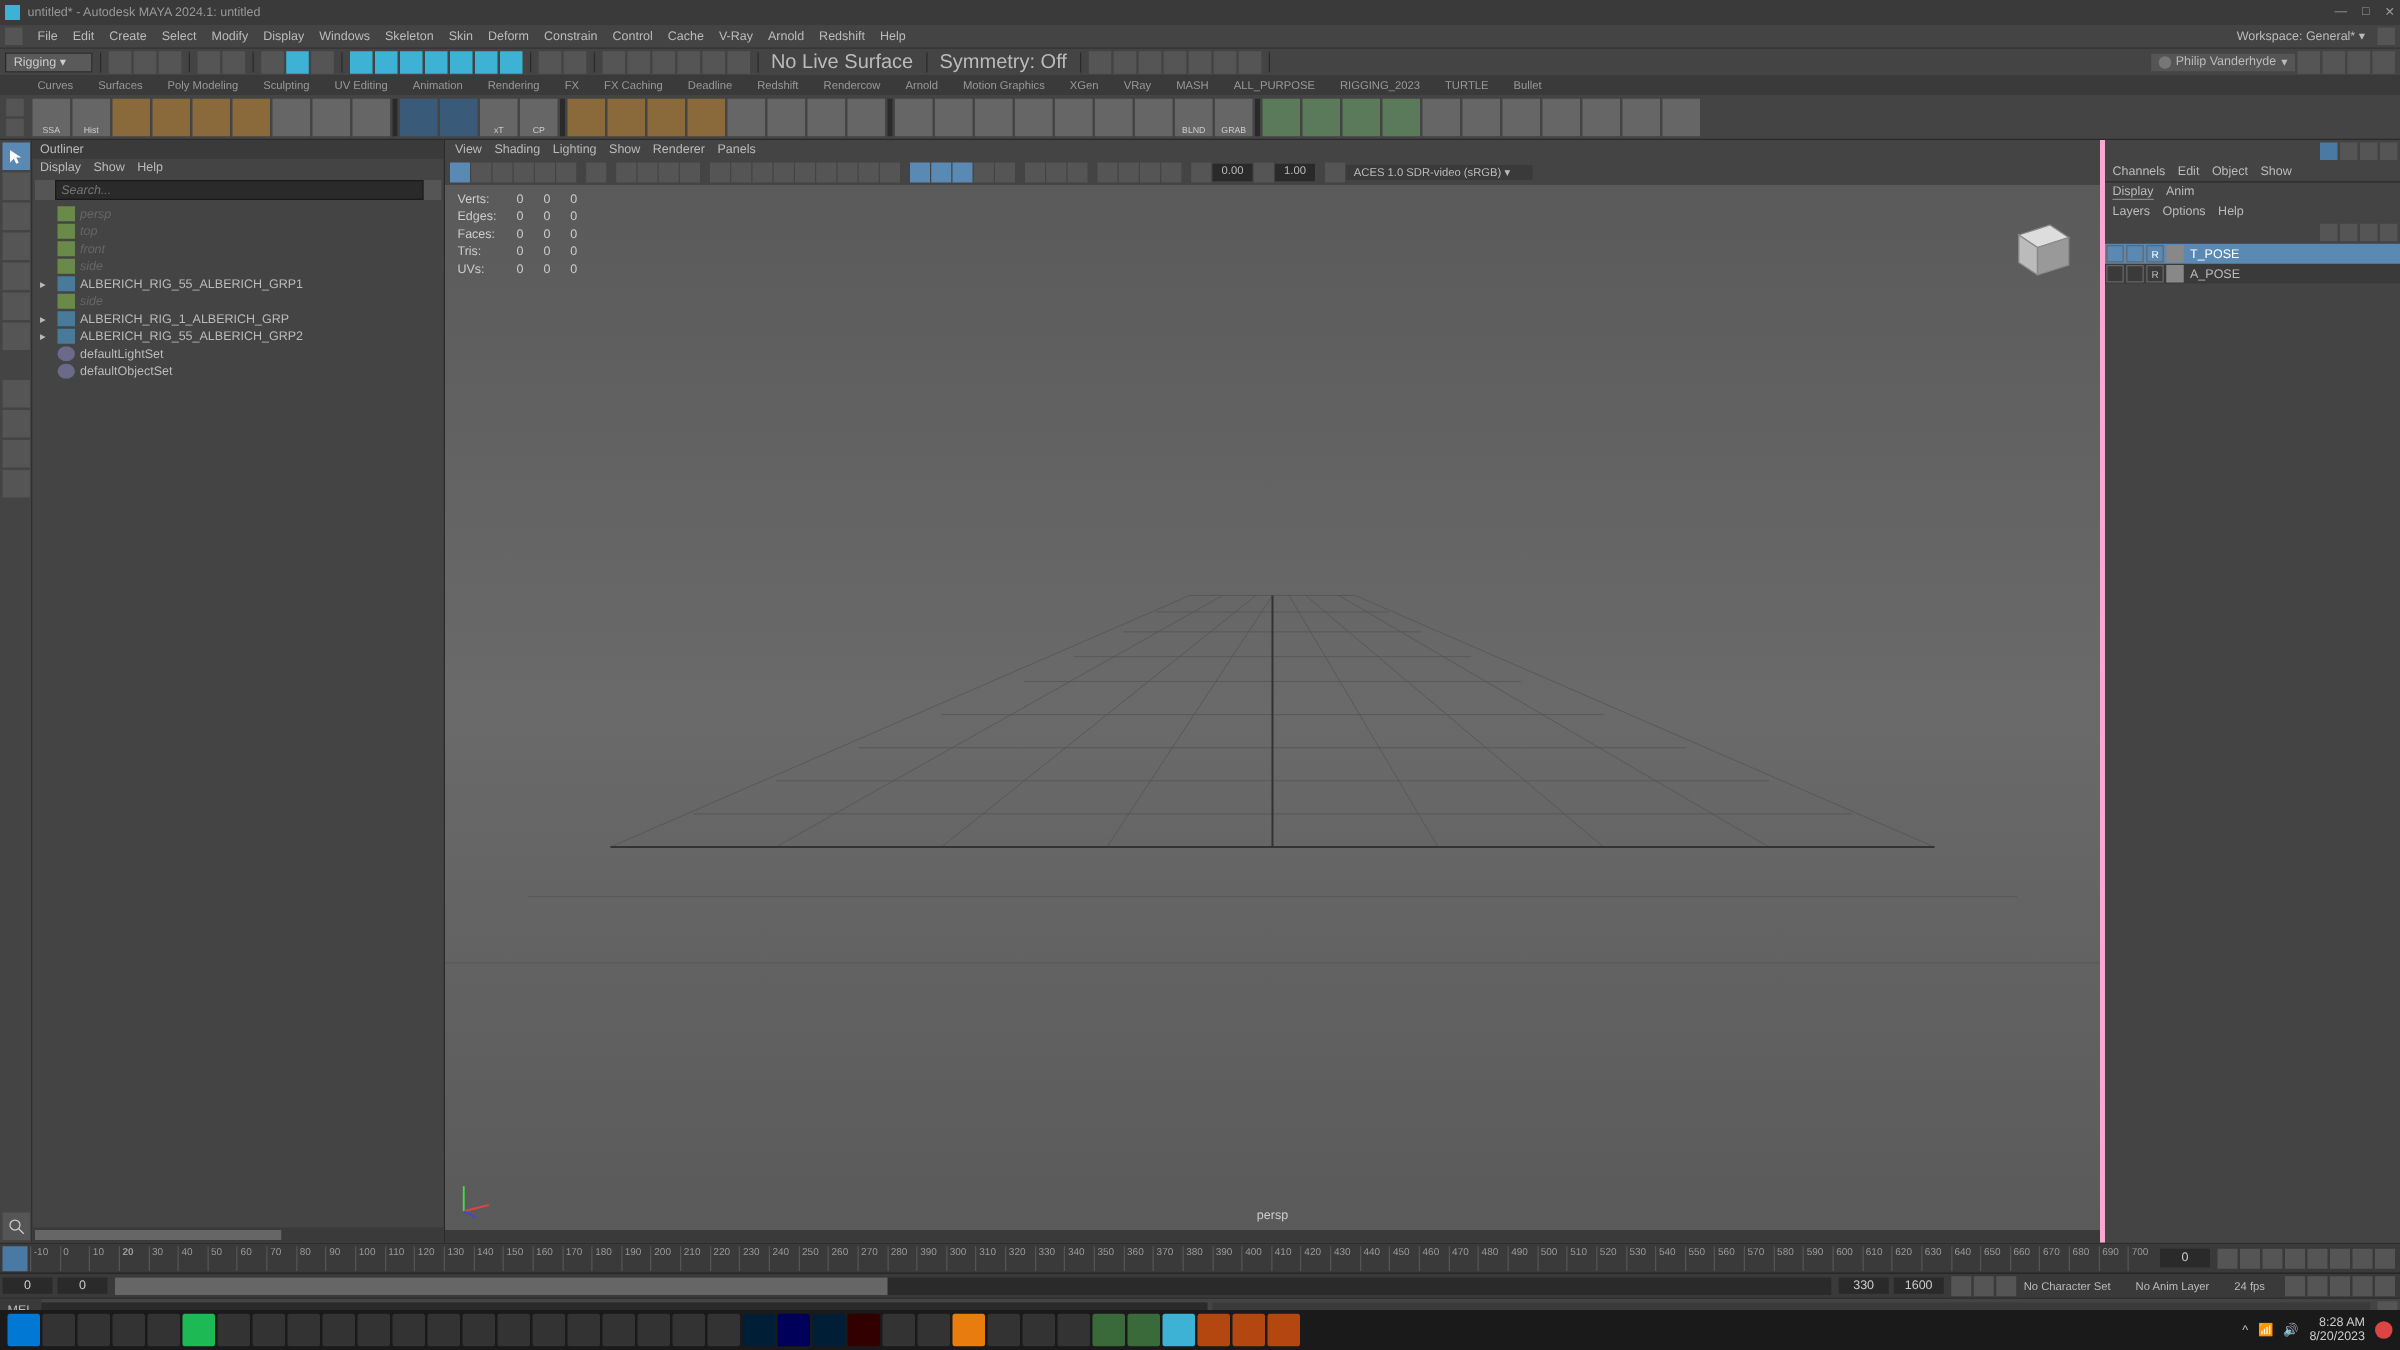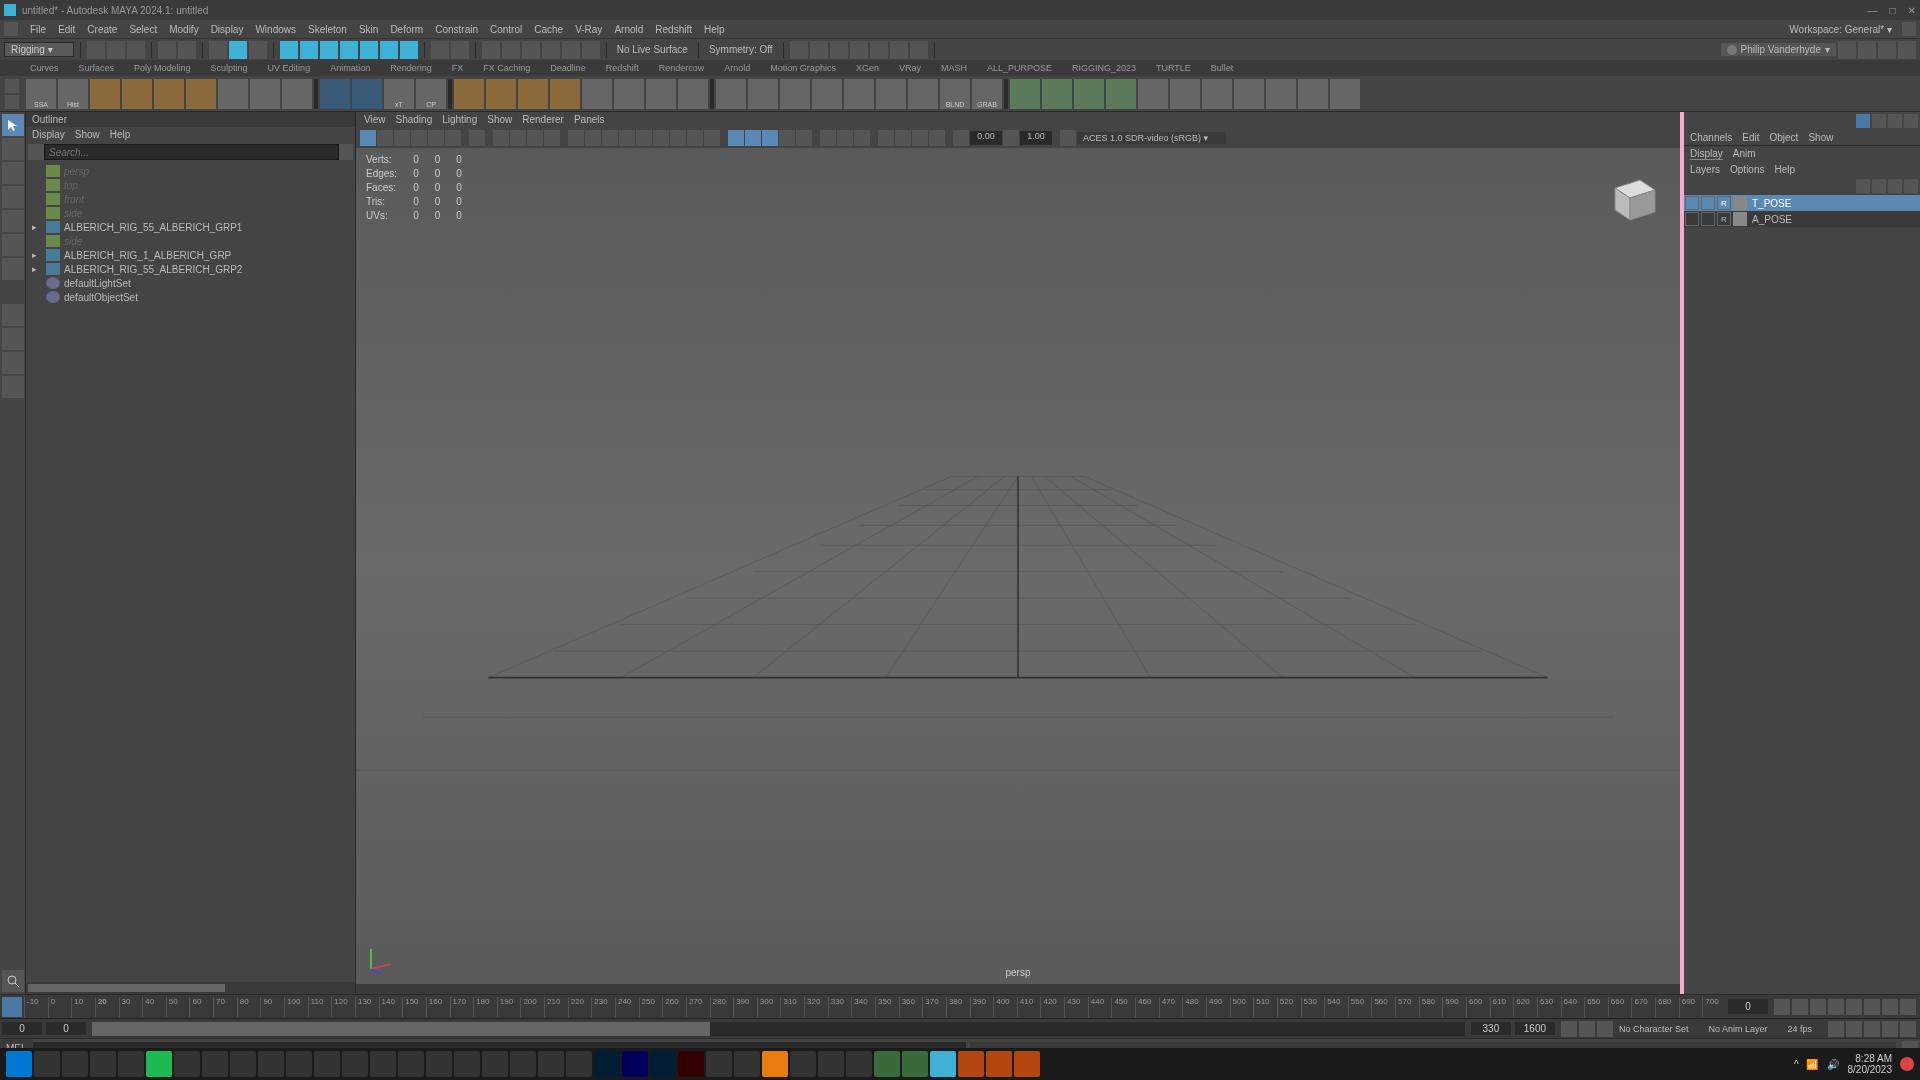--- a/index.html
+++ b/index.html
@@ -17,21 +17,21 @@
 .menubar .menu-item { padding: 0 6px; cursor: pointer; color: #bbb; }
 .menubar .workspace { margin-left: auto; padding: 0 6px; color: #bbb; }
 .menubar .wb-btn { width: 14px; height: 14px; background: #555; margin-left: 4px; }
 
 
 .statusline { height: 22px; background: #444444; display: flex; align-items: center; padding: 2px 4px; gap: 2px; border-top: 1px solid #333; }
 .module-select { background: #5a5a5a; color: #ccc; padding: 1px 20px 1px 6px; font-size: 10px; border: 1px solid #2a2a2a; }
 .sep { width: 1px; height: 16px; background: #2a2a2a; margin: 0 4px; }
 .tb-btn { width: 18px; height: 18px; background: #555; display: inline-block; }
 .tb-btn.active { background: #3db2d4; }
-.tb-text { font-size: 10px; color: #bbb; padding: 0 4px; }
+.tb-text { font-size: 16px; color: #bbb; padding: 0 4px; }
 .user-tag { margin-left: auto; background: #555; padding: 1px 6px; font-size: 10px; display: flex; align-items: center; gap: 4px; }
 .user-tag::before { content: ""; width: 10px; height: 10px; background: #777; border-radius: 50%; }
 
 
 .shelf-tabs { height: 16px; background: #3a3a3a; display: flex; align-items: center; padding: 0 20px; font-size: 9px; }
 .shelf-tabs .shelf-tab { padding: 1px 10px; color: #999; cursor: pointer; }
 
 
 .shelf { height: 36px; background: #444444; display: flex; align-items: center; padding: 2px 4px; gap: 2px; border-bottom: 1px solid #2a2a2a; }
 .shelf-left { width: 20px; height: 32px; display: flex; flex-direction: column; justify-content: center; }

